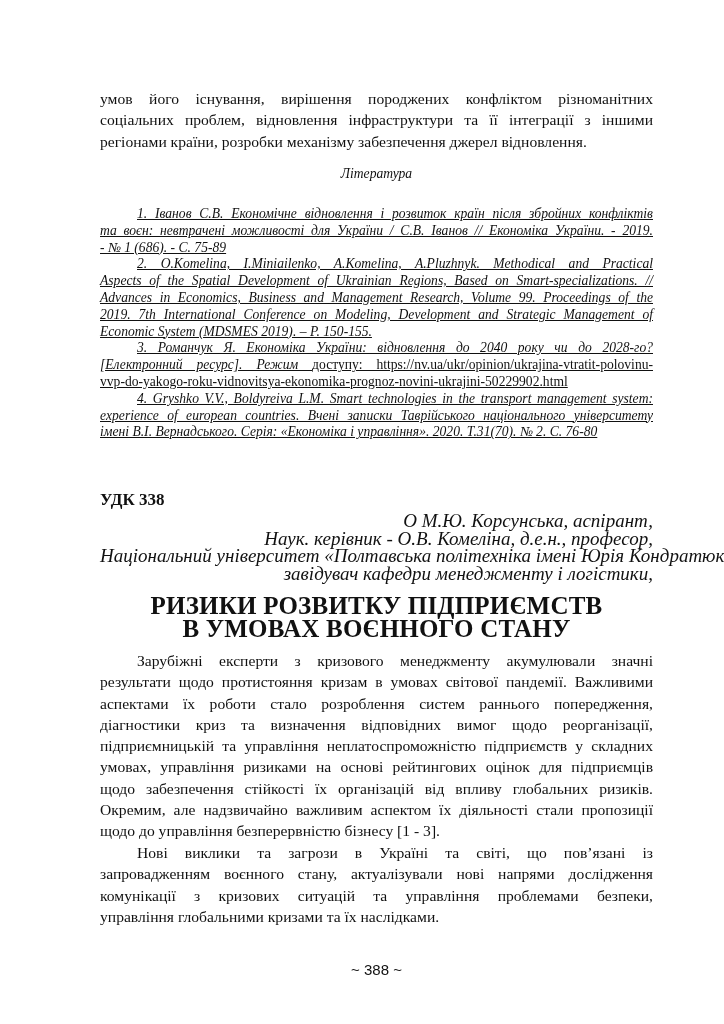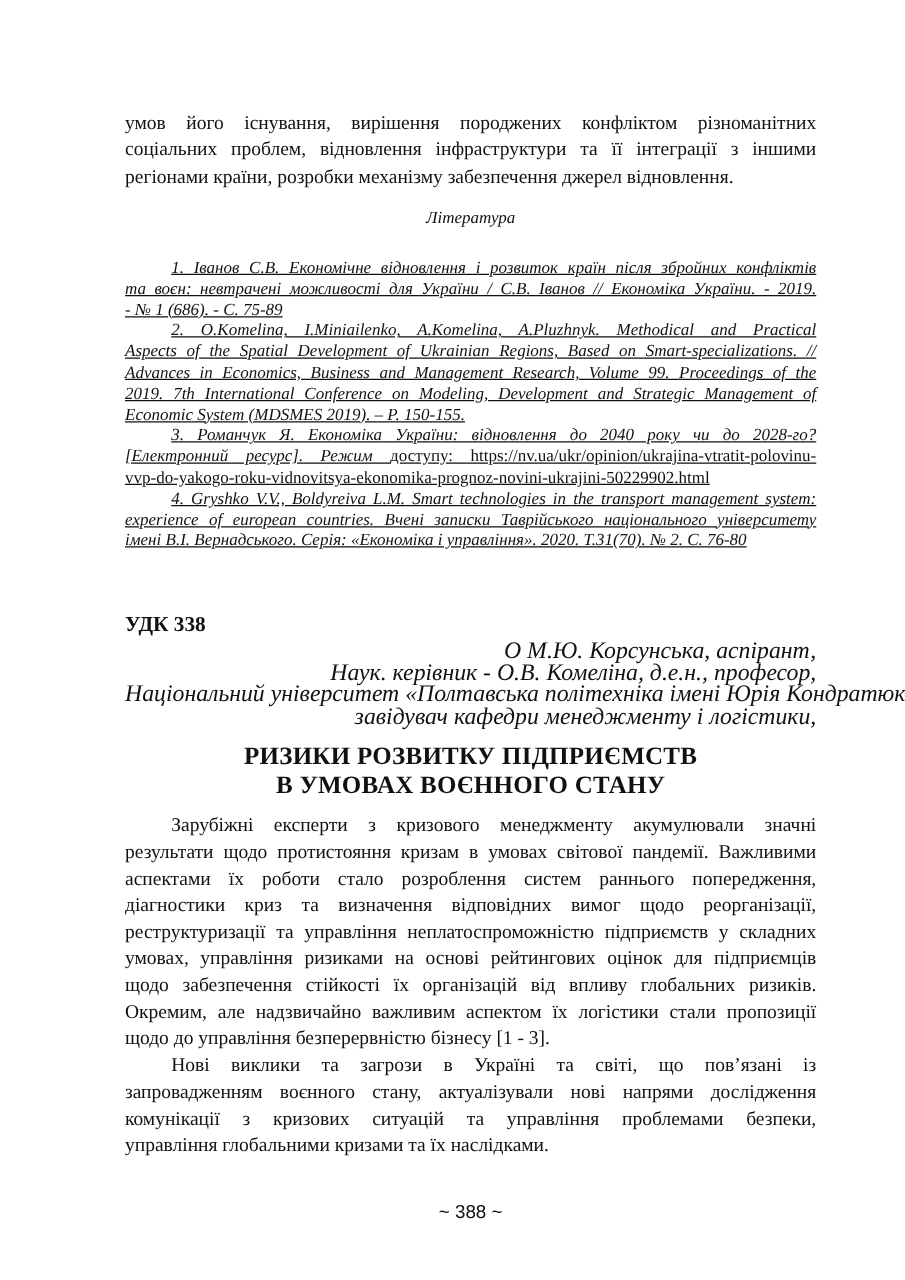--- a/index.html
+++ b/index.html
@@ -11,21 +11,21 @@
     .line.last { text-align-last: left; }
     .body-text { font-size: 15.6px; line-height: 21.3px; }
     .ref-text { font-size: 13.6px; line-height: 16.8px; font-style: italic; text-decoration: underline; }
     .ref-text .upright { font-style: normal; }
     .indent { padding-left: 37px; }
     .center { text-align: center; text-align-last: center; }
     .right { text-align: right; text-align-last: right; }
     .lit-title { font-style: italic; font-size: 13.6px; }
     .udk { font-weight: bold; font-size: 17px; }
     .authors { font-style: italic; font-size: 19px; line-height: 17.5px; }
-    .title { font-weight: bold; font-size: 20px; line-height: 23px; letter-spacing: 0.2px; }
+    .title { font-weight: bold; font-size: 25px; line-height: 23px; letter-spacing: 0.2px; }
     .page-num { font-family: "Liberation Sans", "DejaVu Sans", sans-serif; font-size: 15px; }
   </style>
 </head>
 <body>
 
 <div class="page">
 
   <div class="col body-text" style="top:88px;">
     <span class="line">умов його існування, вирішення породжених конфліктом різноманітних</span>
     <span class="line">соціальних проблем, відновлення інфраструктури та її інтеграції з іншими</span>
@@ -71,24 +71,24 @@
   <div class="col title" style="top:594px;">
     <span class="line center">РИЗИКИ РОЗВИТКУ ПІДПРИЄМСТВ</span>
     <span class="line center">В УМОВАХ ВОЄННОГО СТАНУ</span>
   </div>
 
   <div class="col body-text" style="top:650px;">
     <span class="line indent">Зарубіжні експерти з кризового менеджменту акумулювали значні</span>
     <span class="line">результати щодо протистояння кризам в умовах світової пандемії. Важливими</span>
     <span class="line">аспектами їх роботи стало розроблення систем раннього попередження,</span>
     <span class="line">діагностики криз та визначення відповідних вимог щодо реорганізації,</span>
-    <span class="line">реструктуризації та управління неплатоспроможністю підприємств у складних</span>
+    <span class="line">підприємницькій та управління неплатоспроможністю підприємств у складних</span>
     <span class="line">умовах, управління ризиками на основі рейтингових оцінок для підприємців</span>
     <span class="line">щодо забезпечення стійкості їх організацій від впливу глобальних ризиків.</span>
-    <span class="line">Окремим, але надзвичайно важливим аспектом їх логістики стали пропозиції</span>
+    <span class="line">Окремим, але надзвичайно важливим аспектом їх діяльності стали пропозиції</span>
     <span class="line last">щодо до управління безперервністю бізнесу [1 - 3].</span>
   </div>
 
   <div class="col body-text" style="top:842px;">
     <span class="line indent">Нові виклики та загрози в Україні та світі, що пов’язані із</span>
     <span class="line">запровадженням воєнного стану, актуалізували нові напрями дослідження</span>
     <span class="line">комунікації з кризових ситуацій та управління проблемами безпеки,</span>
     <span class="line last">управління глобальними кризами та їх наслідками.</span>
   </div>
 

